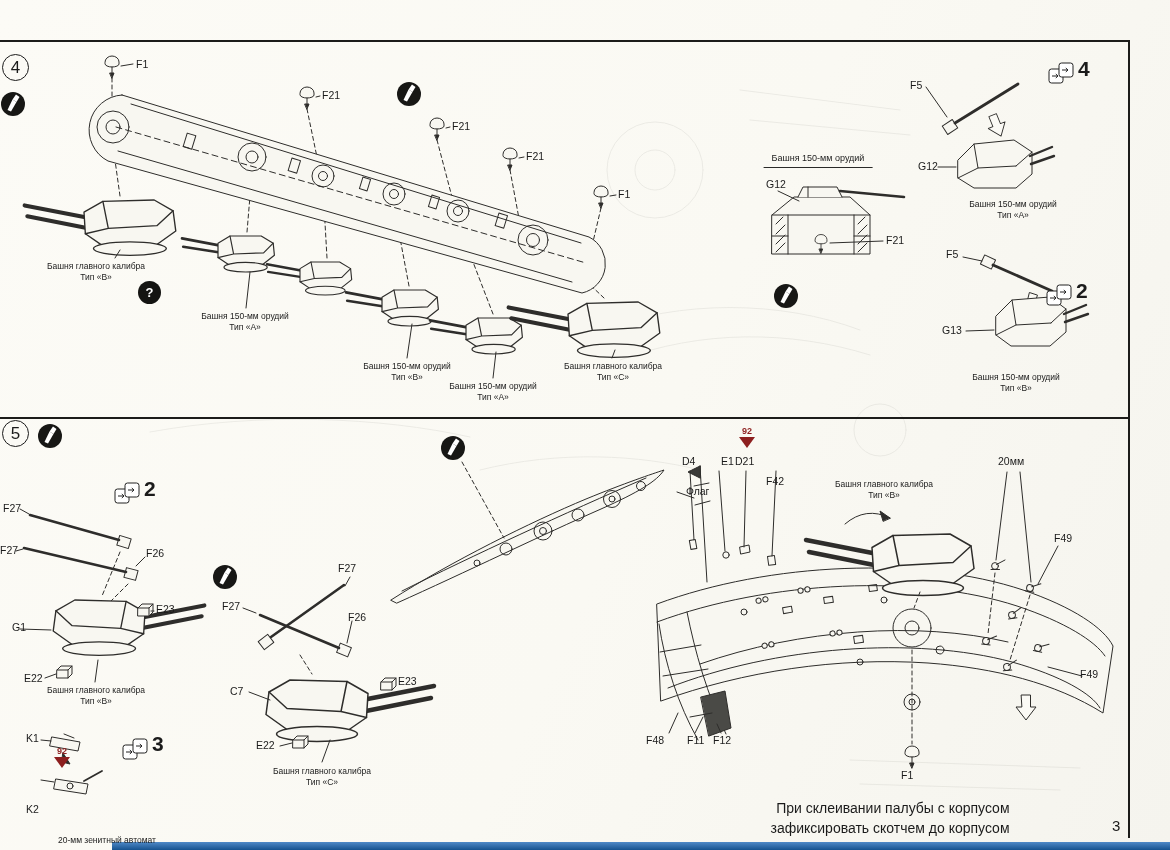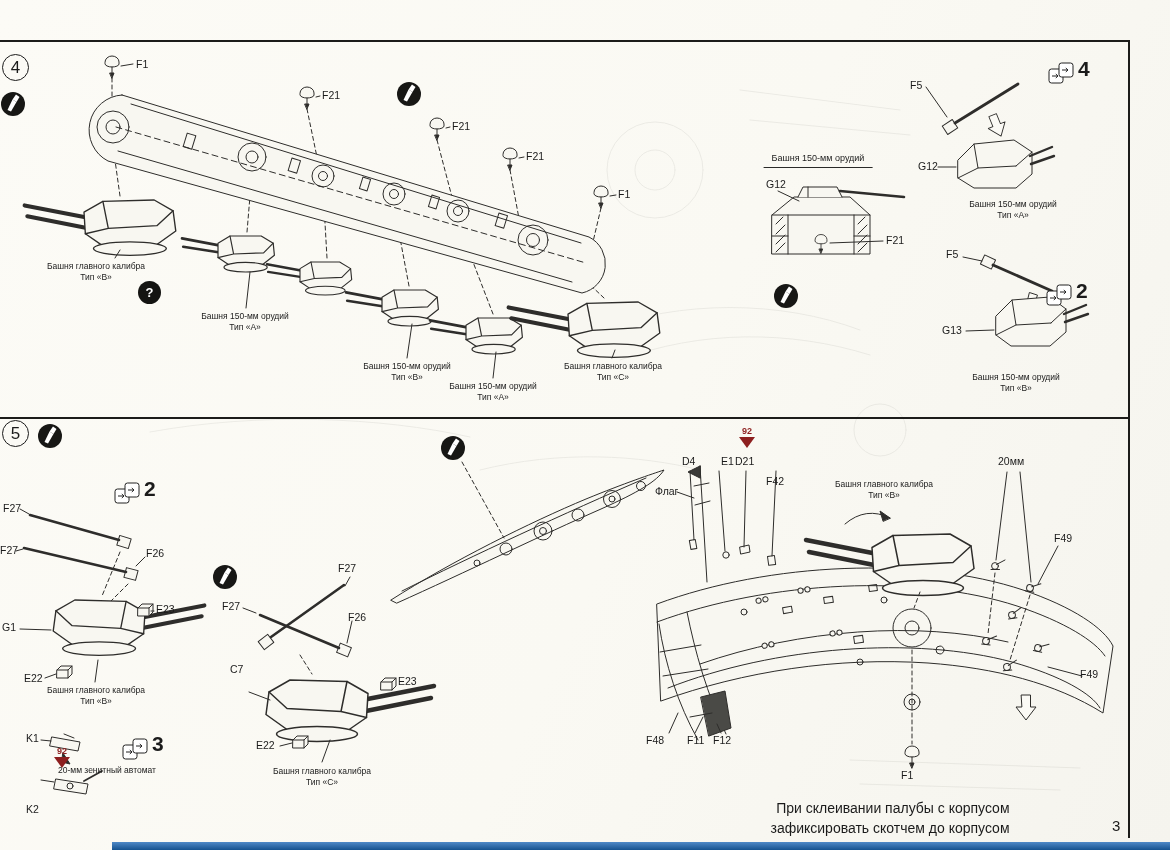--- a/index.html
+++ b/index.html
@@ -434,54 +434,54 @@
   <svg class="icon" style="left:114px;top:482px" width="27" height="23" viewBox="0 0 27 23">
       <rect x="1" y="7" width="14" height="14" rx="2.5" fill="#fff" stroke="#222"></rect>
       <path d="M4,14 h6 m0,0 l-2.2,-2 m2.2,2 l-2.2,2" stroke="#222" fill="none"></path>
       <rect x="11" y="1" width="14" height="14" rx="2.5" fill="#fff" stroke="#222"></rect>
       <path d="M14,8 h6 m0,0 l-2.2,-2 m2.2,2 l-2.2,2" stroke="#222" fill="none"></path>
     </svg>
   <div class="qty" style="left:144px;top:477px">2</div>
   <div class="lbl" style="left:3px;top:503px">F27</div>
   <div class="lbl" style="left:0;top:545px">F27</div>
   <div class="lbl" style="left:146px;top:548px">F26</div>
-  <div class="lbl" style="left:2px;top:622px">G1</div>
+  <div class="lbl" style="left:12px;top:622px">G1</div>
   <div class="lbl" style="left:156px;top:604px">E23</div>
   <div class="lbl" style="left:24px;top:673px">E22</div>
   <div class="cap" style="left:96px;top:685px">
     <span>Башня главного калибра</span>
     <span>Тип «В»</span>
   </div>
 
   <div class="lbl" style="left:26px;top:733px">K1</div>
   <div class="decal" style="left:50px;top:747px">
     <span class="num">92</span>
     <span class="tri"></span>
   </div>
   <div class="lbl" style="left:26px;top:804px">K2</div>
   <svg class="icon" style="left:122px;top:738px" width="27" height="23" viewBox="0 0 27 23">
       <rect x="1" y="7" width="14" height="14" rx="2.5" fill="#fff" stroke="#222"></rect>
       <path d="M4,14 h6 m0,0 l-2.2,-2 m2.2,2 l-2.2,2" stroke="#222" fill="none"></path>
       <rect x="11" y="1" width="14" height="14" rx="2.5" fill="#fff" stroke="#222"></rect>
       <path d="M14,8 h6 m0,0 l-2.2,-2 m2.2,2 l-2.2,2" stroke="#222" fill="none"></path>
     </svg>
   <div class="qty" style="left:152px;top:732px">3</div>
-  <div class="cap" style="left:107px;top:765px">
+  <div class="cap" style="left:107px;top:835px">
     <span>20-мм зенитный автомат</span>
   </div>
 
   <svg class="icon" style="left:212px;top:564px" width="26" height="26" viewBox="0 0 26 26">
       <circle cx="13" cy="13" r="12" fill="#171715"></circle>
       <path d="M7.5,19 L12.5,8.5 L16.5,11 L11,20.5 Z" fill="#fff"></path>
       <path d="M12.5,8.5 L16,3.5 L19.5,6 L16.5,11 Z" fill="#fff"></path>
     </svg>
   <div class="lbl" style="left:338px;top:563px">F27</div>
   <div class="lbl" style="left:222px;top:601px">F27</div>
   <div class="lbl" style="left:348px;top:612px">F26</div>
-  <div class="lbl" style="left:230px;top:664px">C7</div>
+  <div class="lbl" style="left:230px;top:686px">C7</div>
   <div class="lbl" style="left:398px;top:676px">E23</div>
   <div class="lbl" style="left:256px;top:740px">E22</div>
   <div class="cap" style="left:322px;top:766px">
     <span>Башня главного калибра</span>
     <span>Тип «С»</span>
   </div>
 
   <svg class="icon" style="left:440px;top:435px" width="26" height="26" viewBox="0 0 26 26">
       <circle cx="13" cy="13" r="12" fill="#171715"></circle>
       <path d="M7.5,19 L12.5,8.5 L16.5,11 L11,20.5 Z" fill="#fff"></path>
@@ -489,21 +489,21 @@
     </svg>
 
   <div class="lbl" style="left:682px;top:456px">D4</div>
   <div class="lbl" style="left:721px;top:456px">E1</div>
   <div class="decal" style="left:735px;top:427px">
     <span class="num">92</span>
     <span class="tri"></span>
   </div>
   <div class="lbl" style="left:735px;top:456px">D21</div>
   <div class="lbl" style="left:766px;top:476px">F42</div>
-  <div class="lbl" style="left:655px;top:486px">Флаг</div>
+  <div class="lbl" style="left:686px;top:486px">Флаг</div>
   <div class="cap" style="left:884px;top:479px">
     <span>Башня главного калибра</span>
     <span>Тип «В»</span>
   </div>
   <div class="lbl" style="left:998px;top:456px">20мм</div>
   <div class="lbl" style="left:1054px;top:533px">F49</div>
   <div class="lbl" style="left:1080px;top:669px">F49</div>
   <div class="lbl" style="left:646px;top:735px">F48</div>
   <div class="lbl" style="left:687px;top:735px">F11</div>
   <div class="lbl" style="left:713px;top:735px">F12</div>

